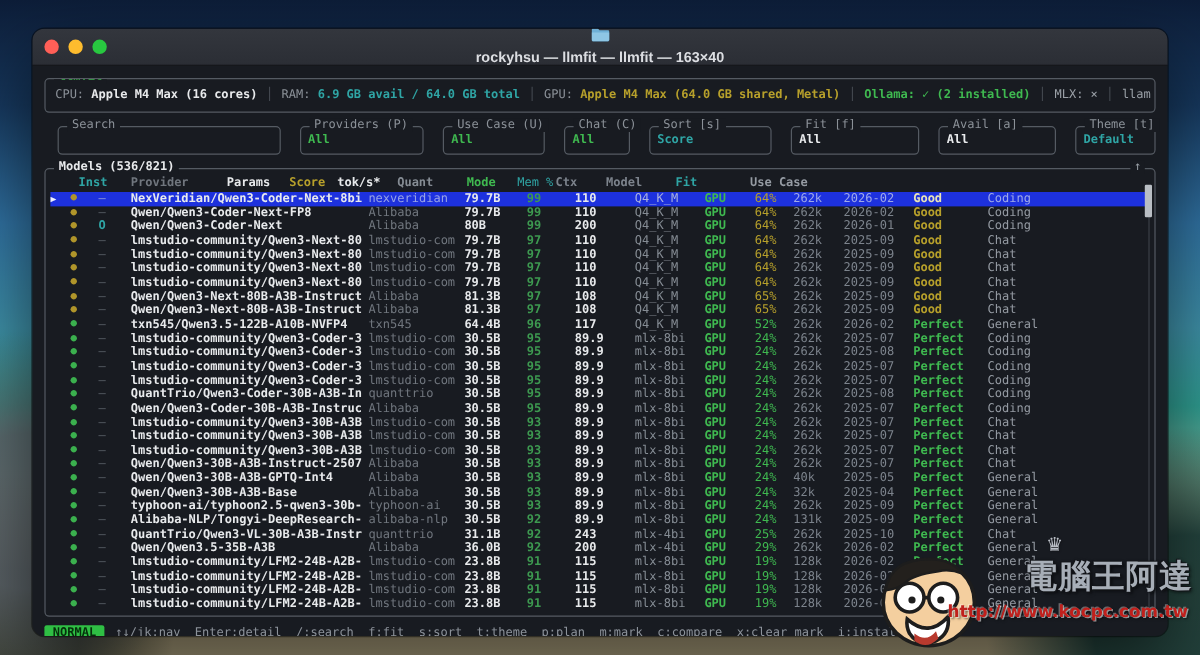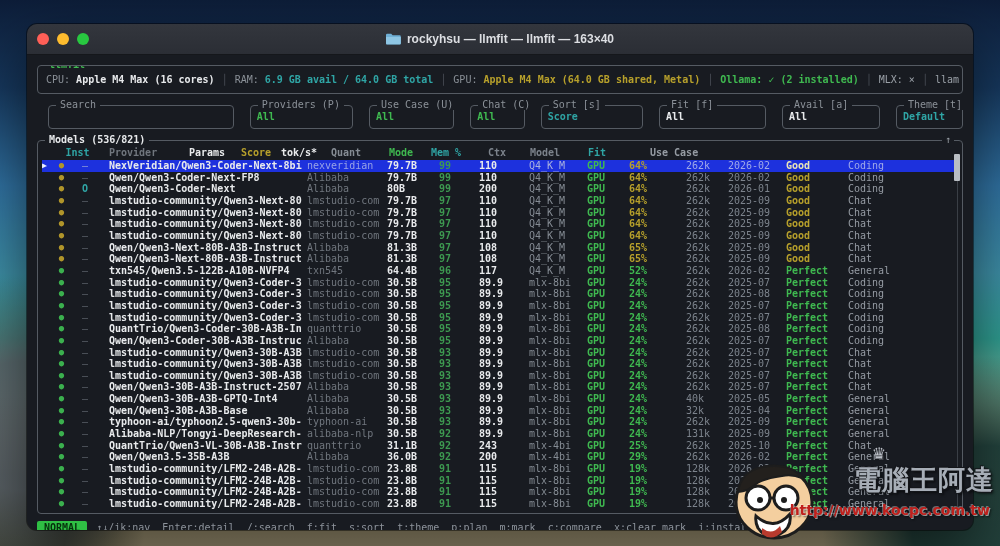--- a/index.html
+++ b/index.html
@@ -14,21 +14,21 @@
       linear-gradient(180deg,#0d1d38 0%,#16375c 16%,#2f6f9e 34%,#3d8da4 50%,#2e9a8e 62%,#7fae94 74%,#c3b289 90%,#9a9071 100%);}
 
   
   .window{position:absolute;left:27px;top:24px;width:946px;height:506px;border-radius:10px;
     background:#181b21;box-shadow:0 22px 55px rgba(0,0,0,.55),0 0 0 1px rgba(0,0,0,.45);overflow:hidden;}
   .titlebar{height:30px;background:linear-gradient(180deg,#33363d,#2b2e35);display:flex;align-items:center;position:relative;
     border-bottom:1px solid #15171b;font-family:"Liberation Sans",sans-serif;}
   .traffic{display:flex;gap:8px;margin-left:10px;}
   .tl{width:12px;height:12px;border-radius:50%;display:inline-block;}
   .tl.red{background:#ff5f57;}.tl.yellow{background:#febc2e;}.tl.green{background:#28c840;}
-  .title-wrap{position:absolute;left:0;right:0;display:flex;justify-content:center;align-items:center;gap:6px;pointer-events:none;}
+  .title-wrap{position:absolute;left:0;right:0;display:flex;justify-content:center;align-items:center;gap:6px;pointer-events:none;flex-direction:column;}
   .win-title{color:#dcdee2;font-size:12px;font-weight:bold;}
 
   
   .term{position:relative;padding:6px 10px 0 10px;font-size:10px;color:#c9ced4;}
   .box{position:relative;border:1px solid #555b63;border-radius:4px;background:#181b21;}
   .box-label{position:absolute;top:-7px;left:7px;background:#181b21;padding:0 4px;font-size:10px;color:#8b9198;white-space:pre;}
   .lbl-green{color:var(--green,#3fb950);font-weight:bold;}
   .lbl-white{color:#e8eaec;font-weight:bold;}
 
   .hdr-box{margin-top:4px;height:27px;display:flex;align-items:center;overflow:hidden;}
@@ -61,21 +61,21 @@
   .c-dot{width:15px;text-align:center;font-size:9px;}
   .c-inst{width:32px;text-align:center;color:#5a6068;}
   .c-sp{width:8px;}
   .c-model{width:198px;font-weight:bold;color:#e8eaec;overflow:hidden;}
   .c-prov{width:80px;color:#70767e;overflow:hidden;}
   .c-params{width:52px;font-weight:bold;color:#e8eaec;}
   .c-score{width:40px;color:var(--score-green,#3d9950);font-weight:bold;}
   .c-tok{width:50px;font-weight:bold;color:#e8eaec;}
   .c-quant{width:58px;color:#858c94;}
   .c-mode{width:42px;color:var(--green,#35b04a);font-weight:bold;}
-  .c-mem{width:57px;font-weight:bold;}
+  .c-mem{width:32px;font-weight:normal;}
   .c-ctx{width:42px;color:#7c838c;}
   .c-date{width:58px;color:#7c838c;}
   .c-fit{width:62px;font-weight:bold;}
   .c-use{width:80px;color:#959ba3;}
   .c-hinst{width:47px;text-align:center;}
 
   .dot-y{color:#b0952a;}
   .dot-g{color:#3bb04e;}
   .inst-o{color:var(--cyan,#2fa5a5);font-weight:bold;}
   .mem-y{color:var(--yellow,#b7a02b);}

